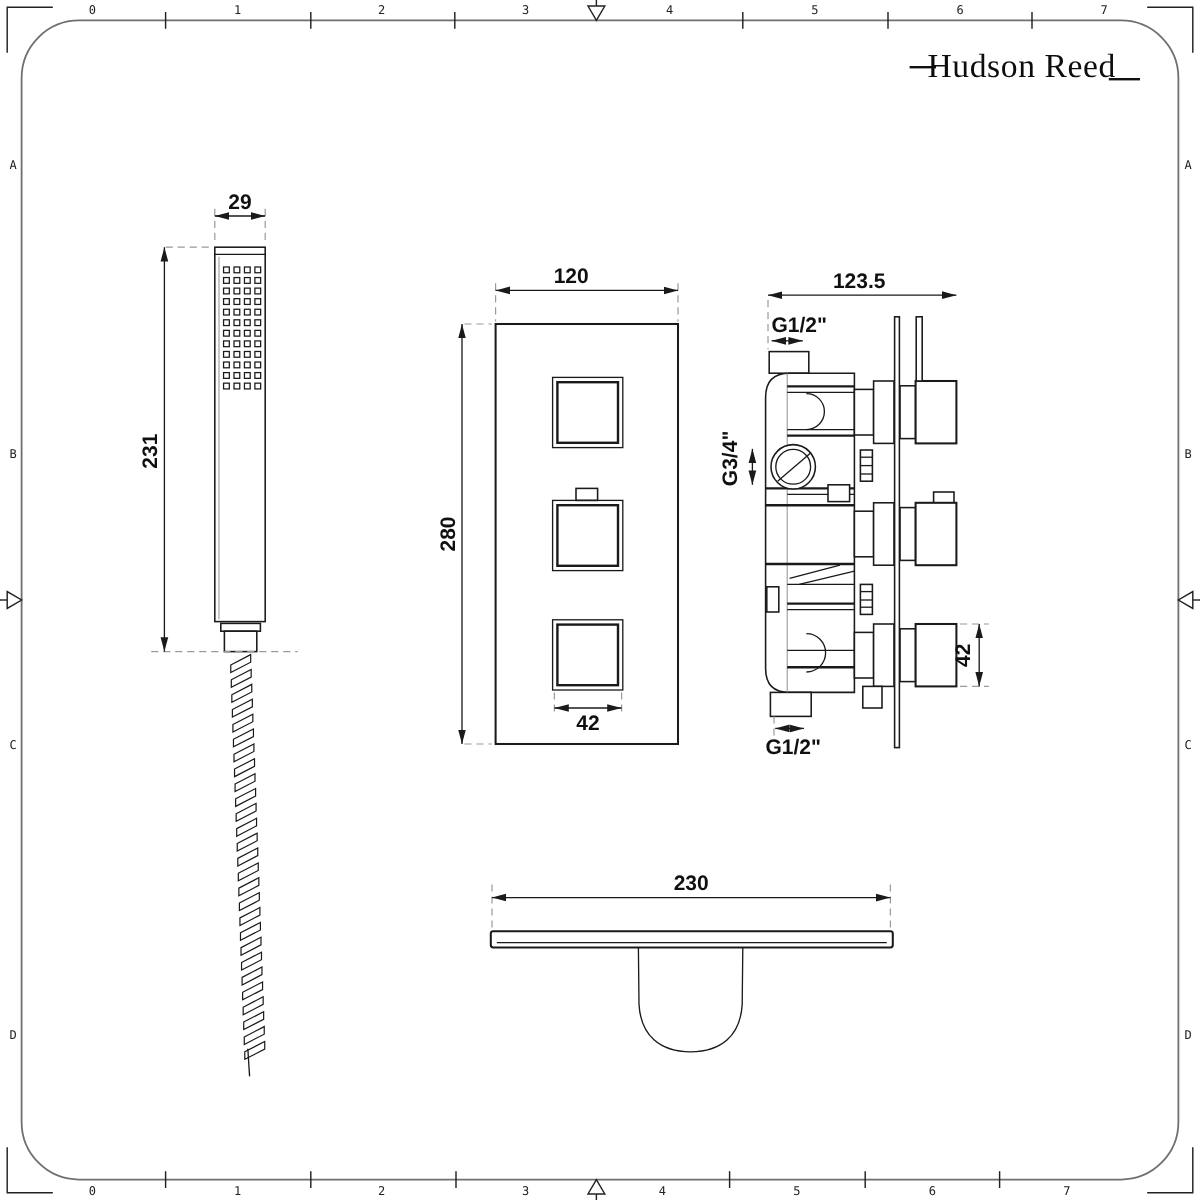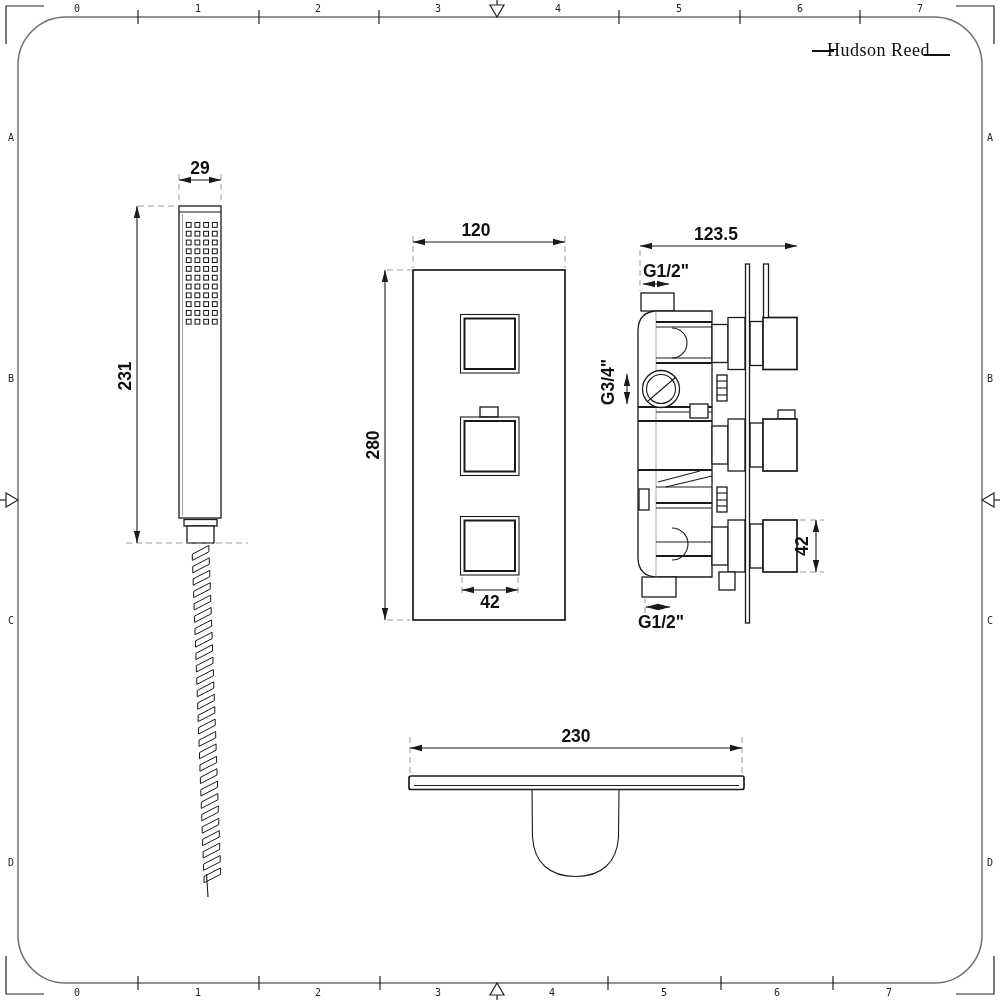--- a/index.html
+++ b/index.html
@@ -16,21 +16,21 @@
   .dimline{stroke:#1a1a1a;stroke-width:1.1;fill:none;}
   .dim{font:bold 17.5px "Liberation Sans",sans-serif;fill:#101010;}
   .ruler{font:10px "DejaVu Sans Mono",monospace;fill:#222;}
   .frame{stroke:#6f6f6f;fill:none;stroke-width:1.5;}
   .mark{stroke:#222;fill:none;stroke-width:1.2;}
   .tri{fill:#fff;stroke:#222;stroke-width:1.2;}
   [data-name="nozzle-grid"] rect{fill:none;stroke:#1a1a1a;stroke-width:1.05;}
   [data-name="hose-coil"] polygon{fill:#fff;stroke:#1a1a1a;stroke-width:1;}
   
   .logo{position:absolute;top:40px;right:50px;display:flex;align-items:center;}
-  .logo-text{font-family:"Liberation Serif","DejaVu Serif",serif;font-size:18px;
+  .logo-text{font-family:"Liberation Serif","DejaVu Serif",serif;font-size:28px;
              color:#0d0d0d;letter-spacing:.5px;white-space:nowrap;}
   .logo-rule-left{width:22px;height:2px;background:#111;margin-right:-7px;}
   .logo-rule-right{width:26px;height:2px;background:#111;align-self:flex-end;
                    margin-left:-6px;margin-bottom:5px;}
 </style>
 </head>
 <body>
 
 <div id="stage" data-name="drawing-sheet">
 

